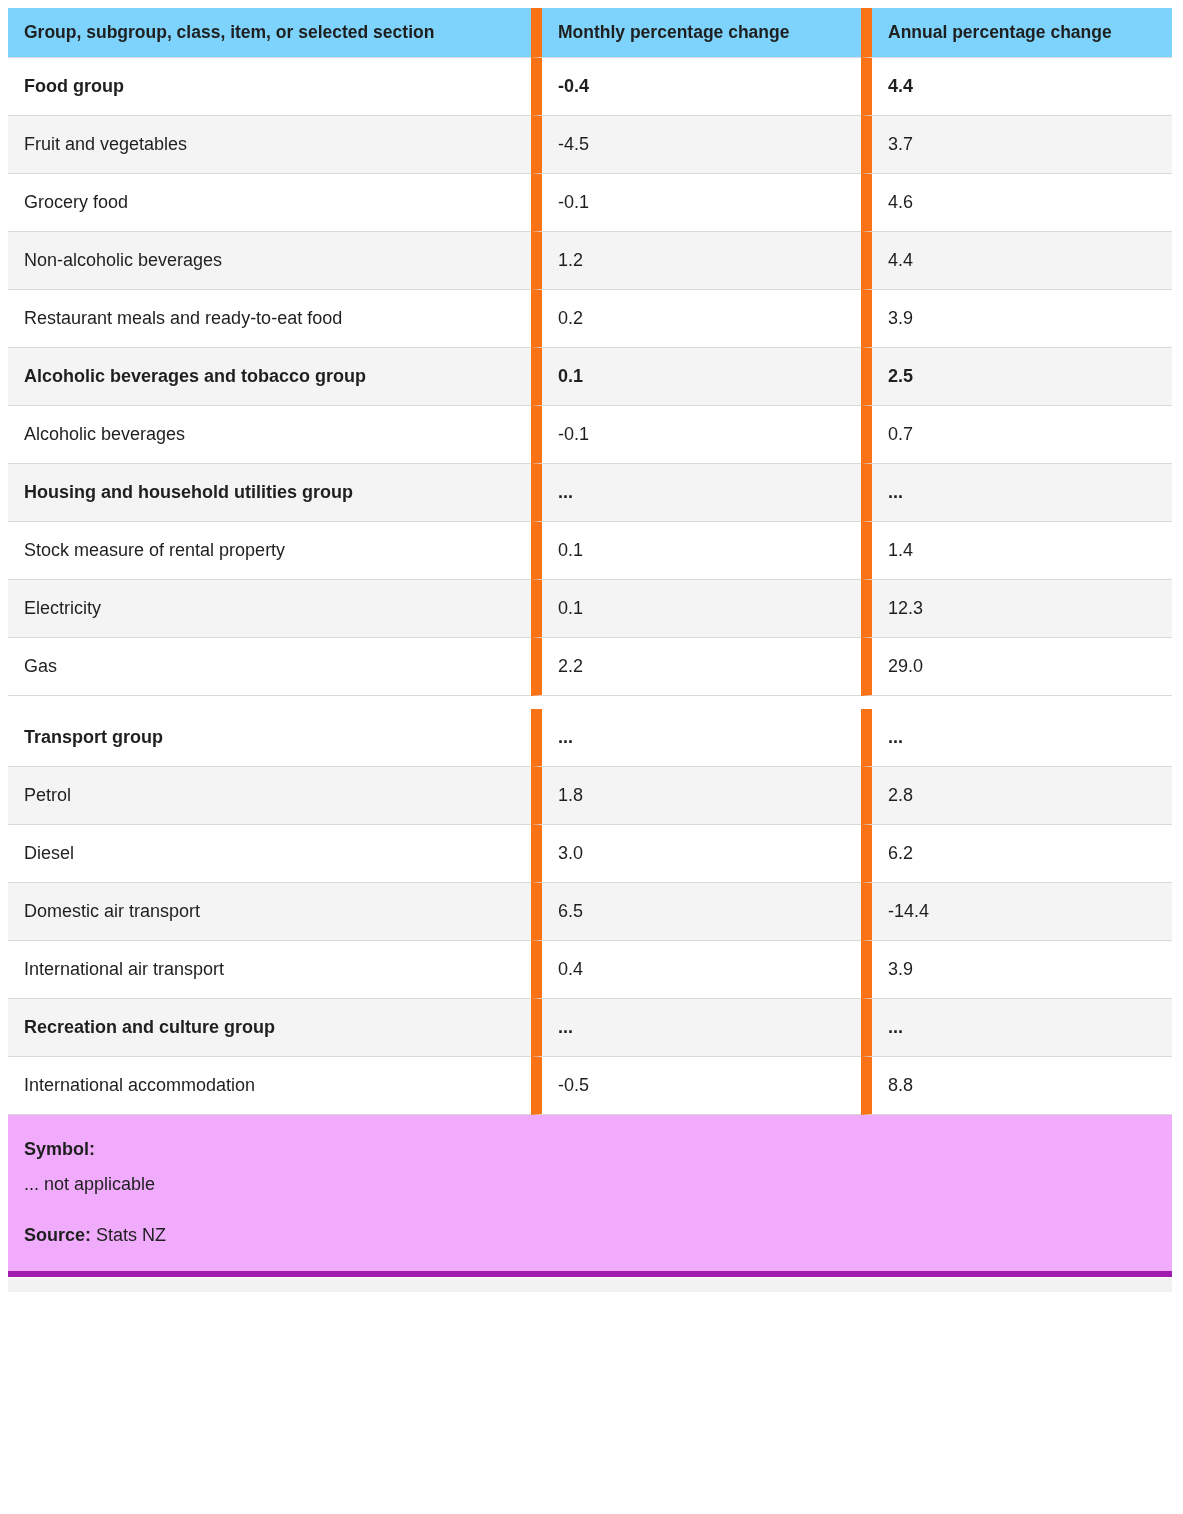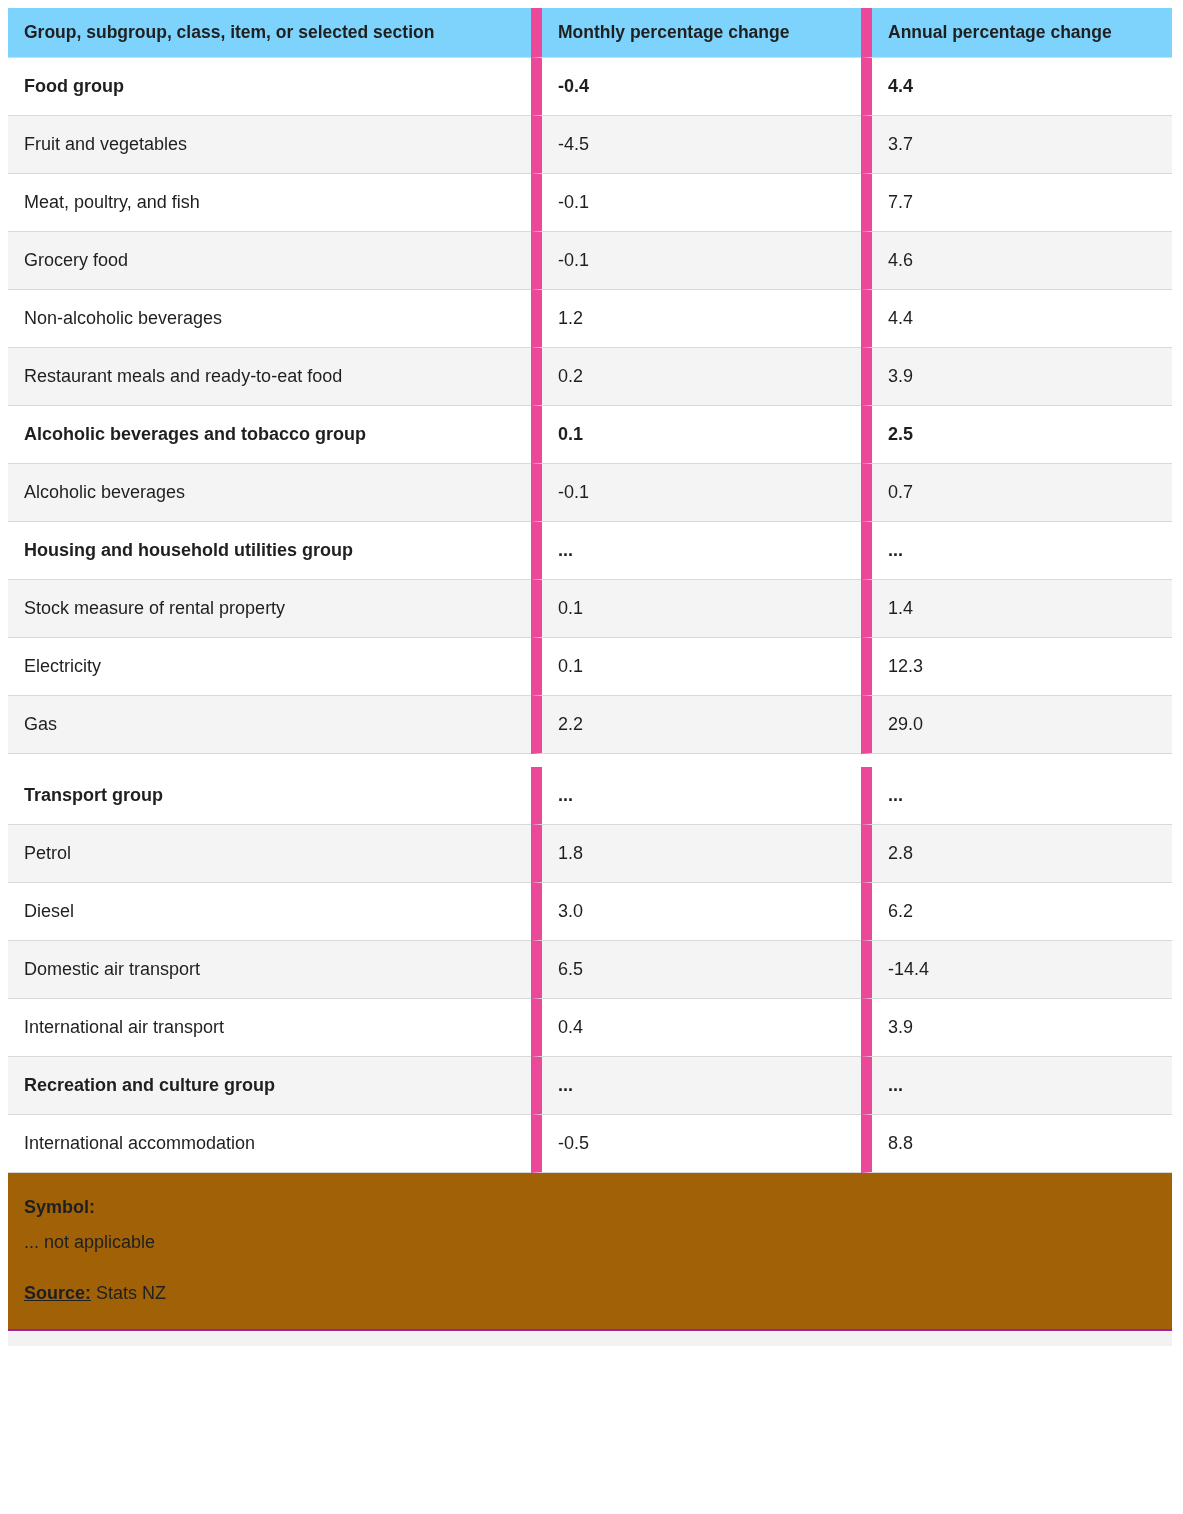--- a/index.html
+++ b/index.html
@@ -29,35 +29,35 @@
     white-space: nowrap;
     overflow: hidden;
   }
   th {
     height: 50px;
     background: #7dd3fc;
     font-weight: 700;
     font-size: 17.5px;
   }
   td { height: 58px; background: #ffffff; }
-  th + th, td + td { border-left: 11px solid #ec4899; }
+  th + th, td + td { border-left: 11px solid #f97316; }
   tbody tr:nth-child(even) td { background: #f4f4f4; }
   tr.group-row td { font-weight: 700; }
   .table-gap { height: 13px; width: 1164px; background: #ffffff; }
   .table-footer {
     width: 1164px;
     padding: 22px 16px 24px;
-    border-bottom: 2px solid #a21caf;
+    border-bottom: 6px solid #a21caf;
     font-size: 18px;
-    background: #a16207;
+    background: #f0abfc;
   }
   .symbol-heading { font-weight: 700; line-height: 24px; }
   .symbol-note { line-height: 26px; margin-top: 10px; }
   .source-line { margin-top: 26px; line-height: 24px; }
-  .source-label { font-weight: 700; text-decoration: underline; }
+  .source-label { font-weight: 700; }
   .bottom-strip {
     width: 1164px; height: 15px;
     background: #f2f2f2;
     border-top: 1px solid #ffffff;
   }
 </style>
 </head>
 <body>
 
 <div class="page">
@@ -78,25 +78,20 @@
     <tbody id="tbody-0">
         <tr class="group-row">
     <td>Food group</td>
     <td>-0.4</td>
     <td>4.4</td>
   </tr>
         <tr>
     <td>Fruit and vegetables</td>
     <td>-4.5</td>
     <td>3.7</td>
-  </tr>
-        <tr>
-    <td>Meat, poultry, and fish</td>
-    <td>-0.1</td>
-    <td>7.7</td>
   </tr>
         <tr>
     <td>Grocery food</td>
     <td>-0.1</td>
     <td>4.6</td>
   </tr>
         <tr>
     <td>Non-alcoholic beverages</td>
     <td>1.2</td>
     <td>4.4</td>

